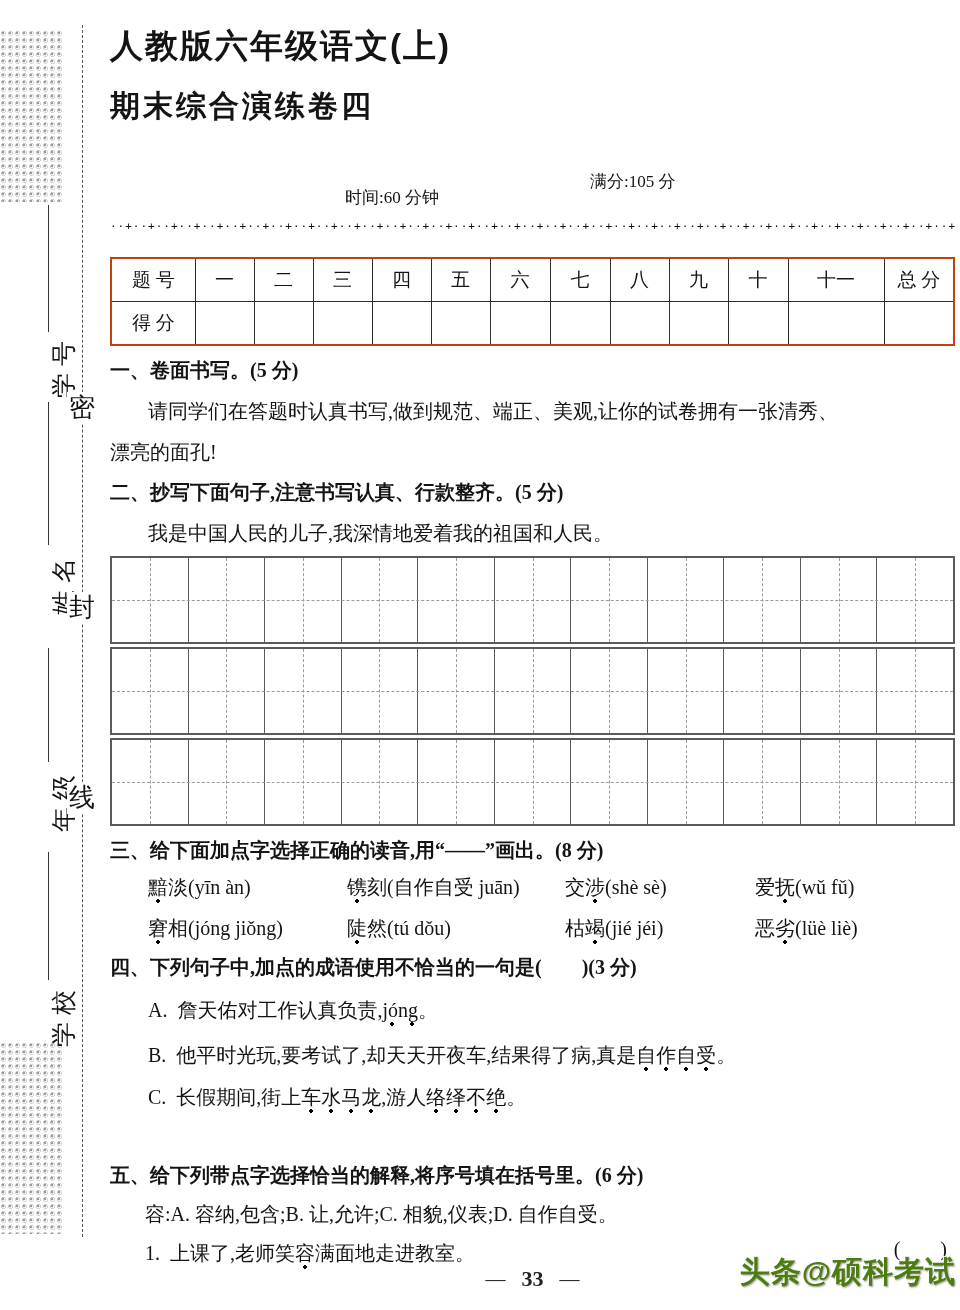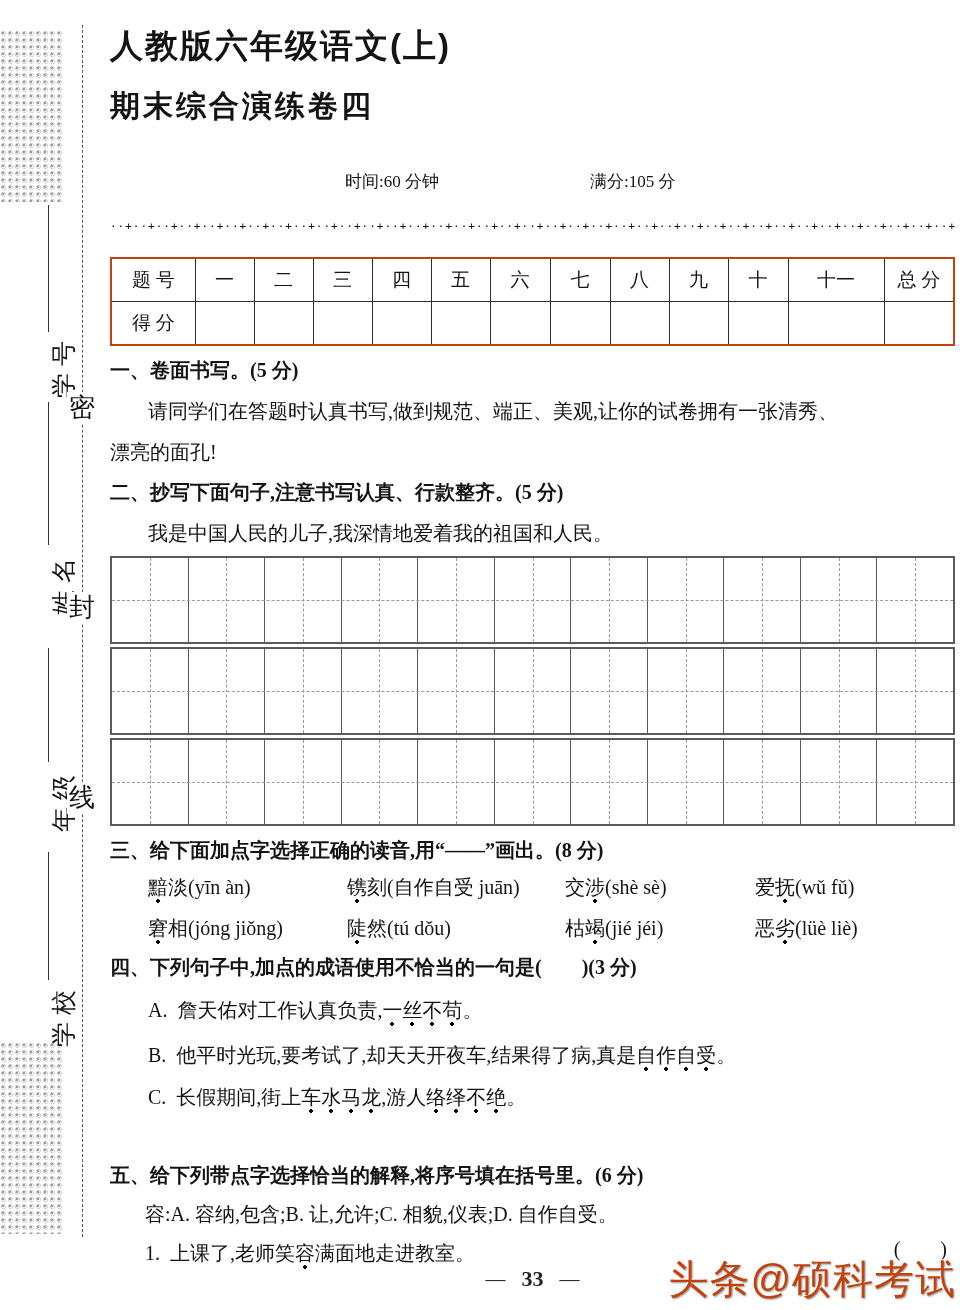--- a/index.html
+++ b/index.html
@@ -23,21 +23,21 @@
 
   
   main{position:absolute;left:110px;top:0;width:845px;height:1310px;}
   .line{position:absolute;white-space:nowrap;font-size:20px;line-height:30px;}
   .h{font-weight:700;}
   .ttl{position:absolute;left:0;width:100%;text-align:left;white-space:nowrap;}
   #title{top:24px;font-size:33px;font-weight:700;font-family:"Liberation Sans","DejaVu Sans",sans-serif;letter-spacing:2px;}
   #subtitle{top:86px;font-size:30px;font-weight:700;letter-spacing:3px;}
   .info{position:absolute;top:170px;left:0;width:100%;font-size:17px;}
   .info span{position:absolute;white-space:pre;}
-  #info-time{left:235px;}
+  #info-time{left:235px;margin-top:16px;}
   #info-score{left:480px;}
   .sep{position:absolute;top:220px;left:0;width:845px;height:18px;overflow:hidden;
        font-size:11px;letter-spacing:1px;color:#111;white-space:nowrap;font-family:"DejaVu Sans Mono",monospace;}
 
   table.score{position:absolute;top:257px;left:0;width:845px;border-collapse:collapse;table-layout:fixed;}
   table.score td{border:1.5px solid #2e2e2e;height:42px;text-align:center;font-size:19px;padding:0;}
   table.score{border:2px solid #c2410c;}
 
   .wgrid{position:absolute;left:0;width:841px;height:84px;border:2px solid #5a5a5a;display:flex;}
   .wcell{flex:1;position:relative;border-right:1px solid #5a5a5a;}
@@ -47,22 +47,22 @@
 
   .dots{background-image:radial-gradient(circle,#000 1.6px,transparent 2.1px);
         background-size:1em 6px;background-repeat:repeat-x;background-position:left bottom;
         padding-bottom:6px;letter-spacing:normal;}
   .optlab{margin-right:10px;}
   .py{white-space:pre;}
 
   .bracket{position:absolute;right:8px;white-space:pre;font-size:20px;}
   .footer{position:absolute;top:1266px;left:0;width:100%;text-align:center;font-size:20px;color:#222;}
   .footer .pg{font-weight:700;font-size:22px;margin:0 16px;}
-  .watermark{position:absolute;right:4px;top:1252px;font-size:40px;font-weight:400;letter-spacing:1px;
-             font-family:"Liberation Sans","DejaVu Sans",sans-serif;color:#c2410c;
+  .watermark{position:absolute;right:4px;top:1252px;font-size:30px;font-weight:700;letter-spacing:1px;
+             font-family:"Liberation Sans","DejaVu Sans",sans-serif;color:#4d7c0f;
              text-shadow:-1px -1px 0 #fff,1px 1px 2px #909090;white-space:nowrap;}
 </style>
 </head>
 <body>
 
 <div class="page">
 
   <aside>
     <div class="pat p1"></div>
     <div class="pat p2"></div>
@@ -198,21 +198,21 @@
     <div class="line py" style="top:872px;left:455px;"><span>交</span><span class="dots">涉</span><span>(shè sè)</span></div>
     <div class="line py" style="top:872px;left:645px;"><span>爱</span><span class="dots">抚</span><span>(wǔ fǔ)</span></div>
 
     <div class="line py" style="top:913px;left:38px;"><span></span><span class="dots">窘</span><span>相(jóng jiǒng)</span></div>
     <div class="line py" style="top:913px;left:237px;"><span></span><span class="dots">陡</span><span>然(tú dǒu)</span></div>
     <div class="line py" style="top:913px;left:455px;"><span>枯</span><span class="dots">竭</span><span>(jié jéi)</span></div>
     <div class="line py" style="top:913px;left:645px;"><span>恶</span><span class="dots">劣</span><span>(lüè liè)</span></div>
 
     <div class="line h" style="top:952px;left:0;">四、下列句子中,加点的成语使用不恰当的一句是(　　)(3 分)</div>
 
-    <div class="line" style="top:995px;left:38px;"><span class="optlab">A.</span><span>詹天佑对工作认真负责,</span><span class="dots">一丝不苟</span><span></span><span class="dots"></span><span>。</span></div>
+    <div class="line" style="top:995px;left:38px;"><span class="optlab">A.</span><span>詹天佑对工作认真负责,</span><span class="dots">jóng</span><span></span><span class="dots"></span><span>。</span></div>
     <div class="line" style="top:1040px;left:38px;"><span class="optlab">B.</span><span>他平时光玩,要考试了,却天天开夜车,结果得了病,真是</span><span class="dots">自作自受</span><span></span><span class="dots"></span><span>。</span></div>
     <div class="line" style="top:1082px;left:38px;"><span class="optlab">C.</span><span>长假期间,街上</span><span class="dots">车水马龙</span><span>,游人</span><span class="dots">络绎不绝</span><span>。</span></div>
 
     <div class="line h" style="top:1160px;left:0;">五、给下列带点字选择恰当的解释,将序号填在括号里。(6 分)</div>
     <div class="line" style="top:1199px;left:35px;">容:A. 容纳,包含;B. 让,允许;C. 相貌,仪表;D. 自作自受。</div>
     <div class="line" style="top:1238px;left:35px;"><span class="optlab">1.</span><span>上课了,老师笑</span><span class="dots">容</span><span>满面地走进教室。</span></div>
     <div class="bracket" style="top:1236px;">(　　)</div>
 
     <div class="footer"><span>—</span><span class="pg">33</span><span>—</span></div>
   </main>

